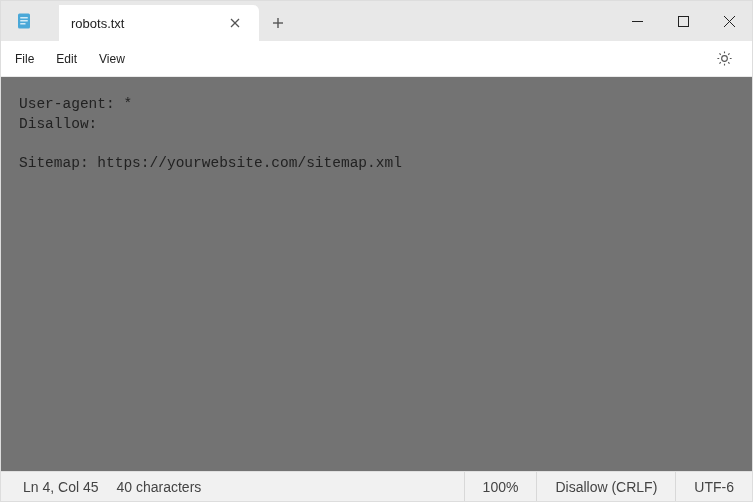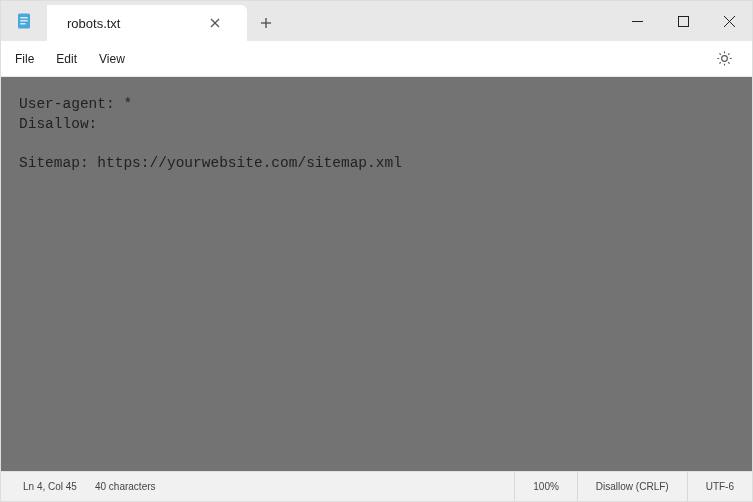--- a/index.html
+++ b/index.html
@@ -1,35 +1,35 @@
 <!DOCTYPE html>
 <html><head>
 <meta charset="utf-8">
 <style>
   * { box-sizing: border-box; margin: 0; padding: 0; }
   html, body { width: 753px; height: 502px; font-family: "Segoe UI", Arial, sans-serif; overflow: hidden; background: #fff; }
   .window { width: 100%; height: 100%; display: flex; flex-direction: column; border: 1px solid #ddd; }
   .titlebar { height: 40px; background: #e8e8e8; display: flex; align-items: stretch; }
   .app-icon { width: 46px; display: flex; align-items: center; justify-content: center; }
   .app-icon svg { width: 18px; height: 18px; }
-  .tab { background: #fff; display: flex; align-items: center; padding: 0 20px; min-width: 200px; border-top-right-radius: 6px; border-top-left-radius: 0; margin-top: 4px; gap: 10px; position: relative; }
+  .tab { background: #fff; display: flex; align-items: center; padding: 0 12px; min-width: 200px; border-top-right-radius: 6px; border-top-left-radius: 0; margin-top: 4px; gap: 10px; position: relative; margin-left: 12px; }
   .tab-title { flex: 1; font-size: 13px; color: #222; }
   .tab-close { width: 24px; height: 24px; display: flex; align-items: center; justify-content: center; color: #555; font-size: 13px; border-radius: 3px; cursor: pointer; }
   .new-tab { width: 38px; display: flex; align-items: center; justify-content: center; color: #555; font-size: 18px; cursor: pointer; margin-top:4px;}
   .spacer { flex: 1; }
   .win-controls { display: flex; align-items: stretch; }
   .win-btn { width: 46px; display: flex; align-items: center; justify-content: center; color: #333; cursor: pointer; }
   .win-btn svg { width: 11px; height: 11px; }
   .menubar { height: 36px; display: flex; align-items: center; padding: 0 14px; gap: 22px; border-bottom: 1px solid #eaeaea; background:#fff;}
   .menu-item { font-size: 12px; color: #222; cursor: pointer; }
   .menu-spacer { flex: 1; }
   .settings-btn { width: 28px; height: 28px; display: flex; align-items: center; justify-content: center; cursor: pointer; color:#555;}
   .settings-btn svg { width: 17px; height: 17px; }
   .editor { flex: 1; padding: 18px 18px; font-family: "Consolas", "Courier New", monospace; font-size: 14.5px; color: #222; line-height: 1.35; white-space: pre; overflow: auto; background:#737373;}
-  .statusbar { height: 30px; background: #f1f1f1; border-top: 1px solid #e0e0e0; display: flex; align-items: center; font-size: 10px; color: #444; }
+  .statusbar { height: 30px; background: #f1f1f1; border-top: 1px solid #e0e0e0; display: flex; align-items: center; font-size: 14px; color: #444; }
   .status-left { display: flex; gap: 18px; padding-left: 22px; flex:1;}
   .status-cell { padding: 0 18px; border-left: 1px solid #d8d8d8; height: 100%; display: flex; align-items: center; text-align: right; }
 </style>
 </head>
 <body>
 
 <div class="window">
 
   <div class="titlebar">
     <div class="app-icon">

